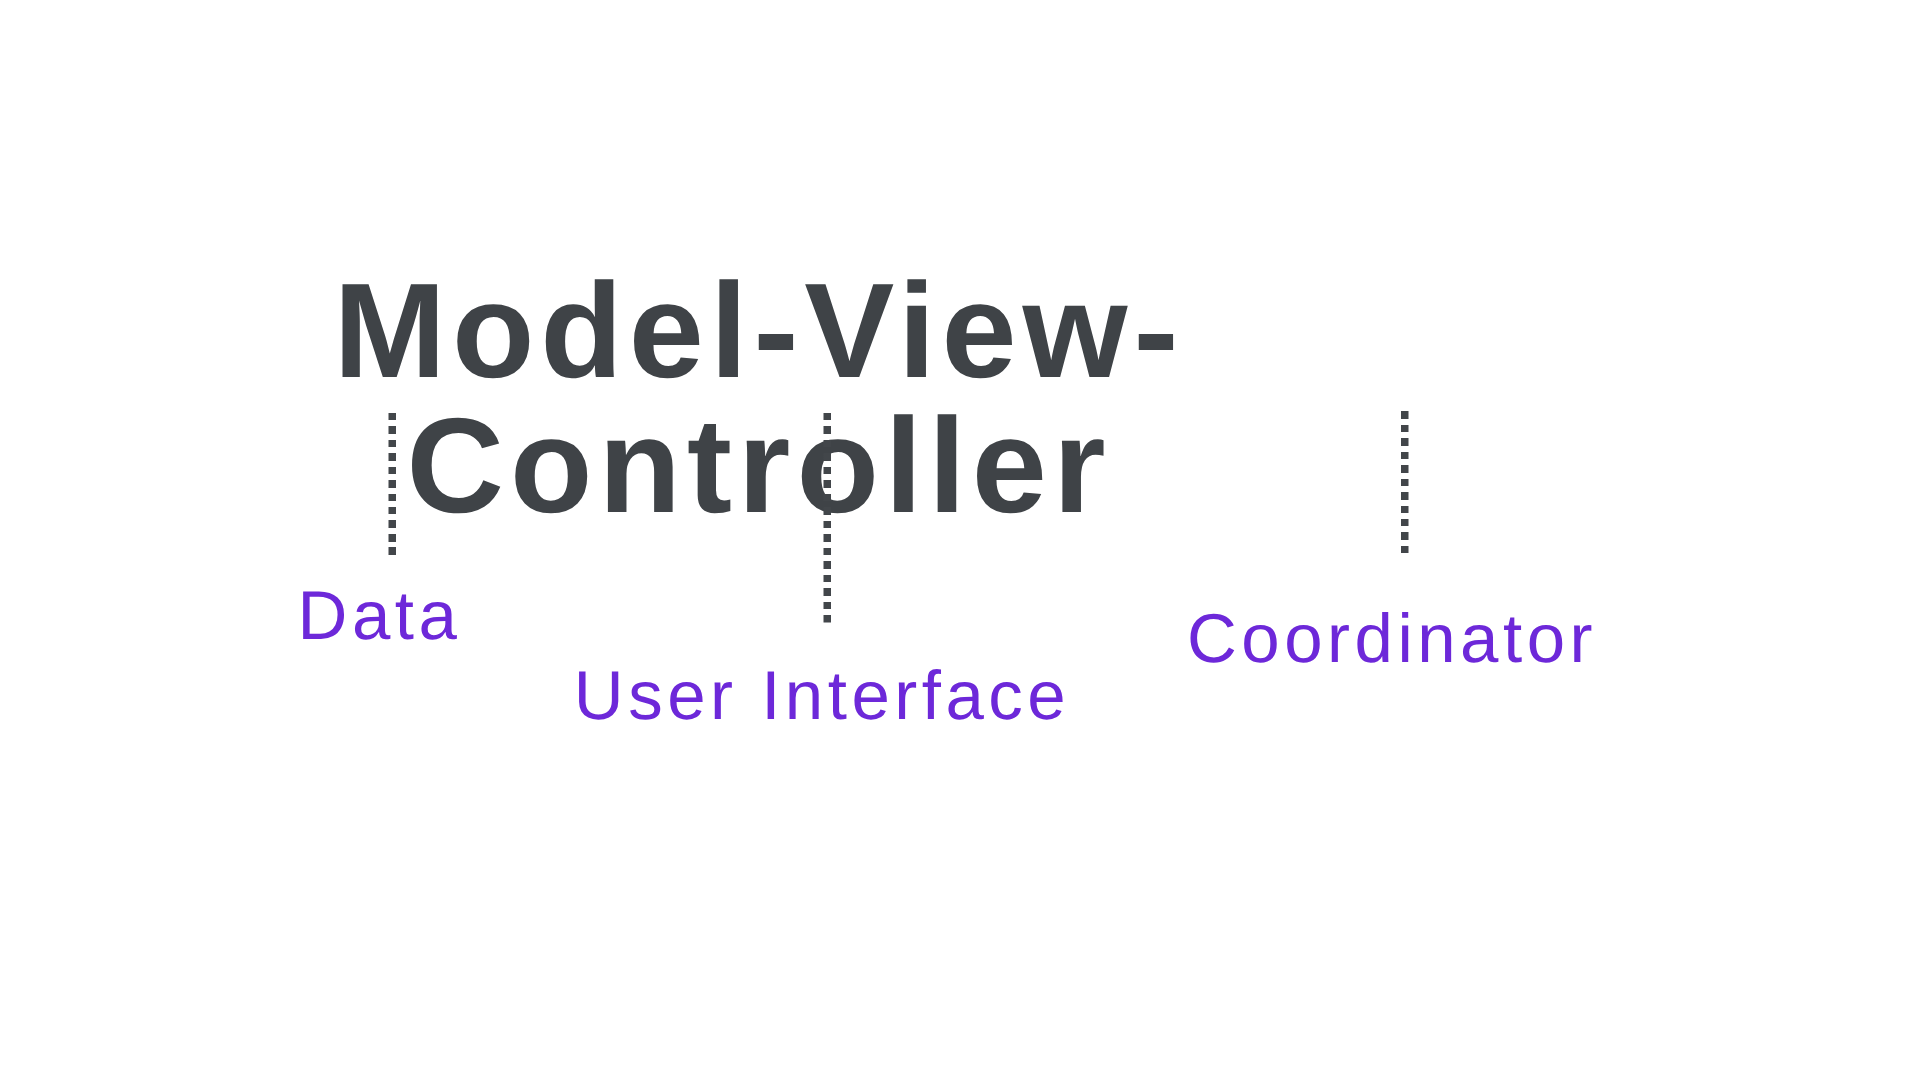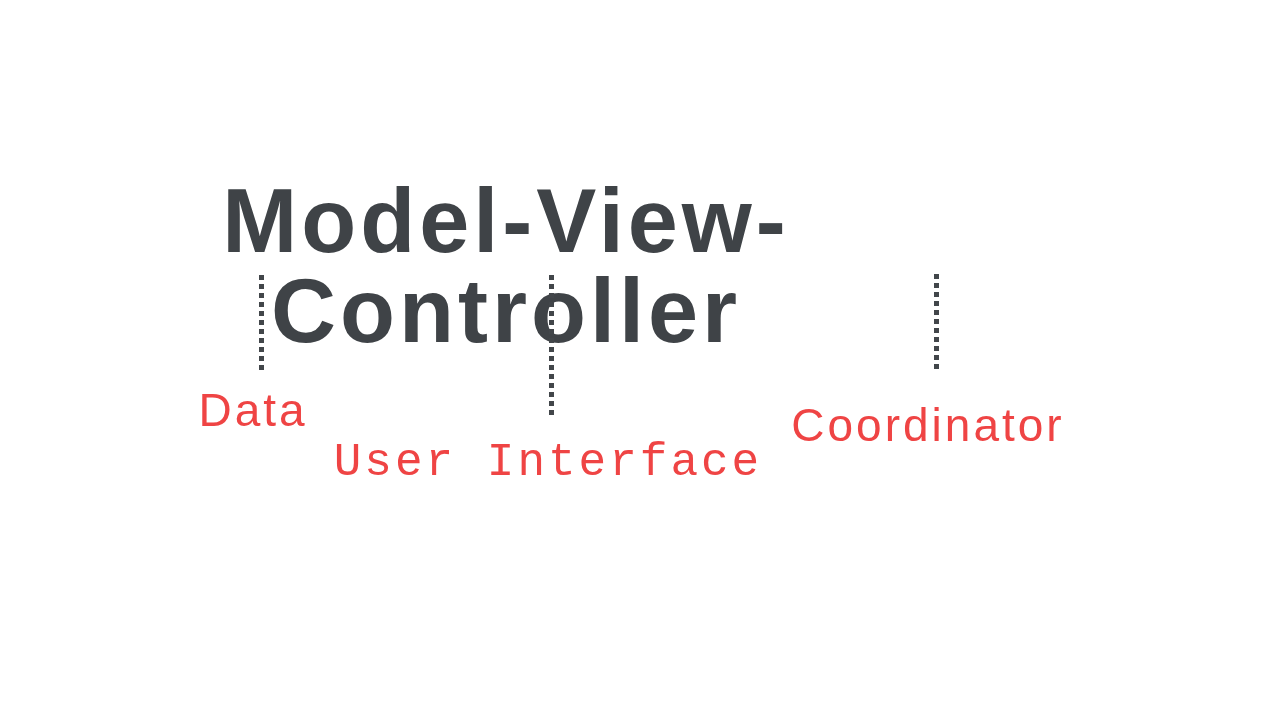--- a/index.html
+++ b/index.html
@@ -40,25 +40,25 @@
   .c-model      { left: 259px; top: 275px; height: 95px;  }
   .c-view       { left: 549px; top: 275px; height: 140px; }
   .c-controller { left: 934px; top: 274px; height: 95px;  }
   .label {
     position: absolute;
     transform: translateX(-50%);
     font-size: 46px;
     font-weight: 400;
     letter-spacing: 3px;
     line-height: 1;
-    color: #ef4444;
+    color: #6d28d9;
     white-space: nowrap;
   }
   .l-data        { left: 253px; top: 387px; }
-  .l-ui          { left: 548px; top: 440px; font-family: Liberation Mono, monospace; }
+  .l-ui          { left: 548px; top: 440px; }
   .l-coordinator { left: 928px; top: 402px; }
 </style>
 </head>
 <body>
 
 <div class="slide">
 
   <h1 class="title">Model-View-Controller</h1>
 
   <div class="connector c-model"></div>

